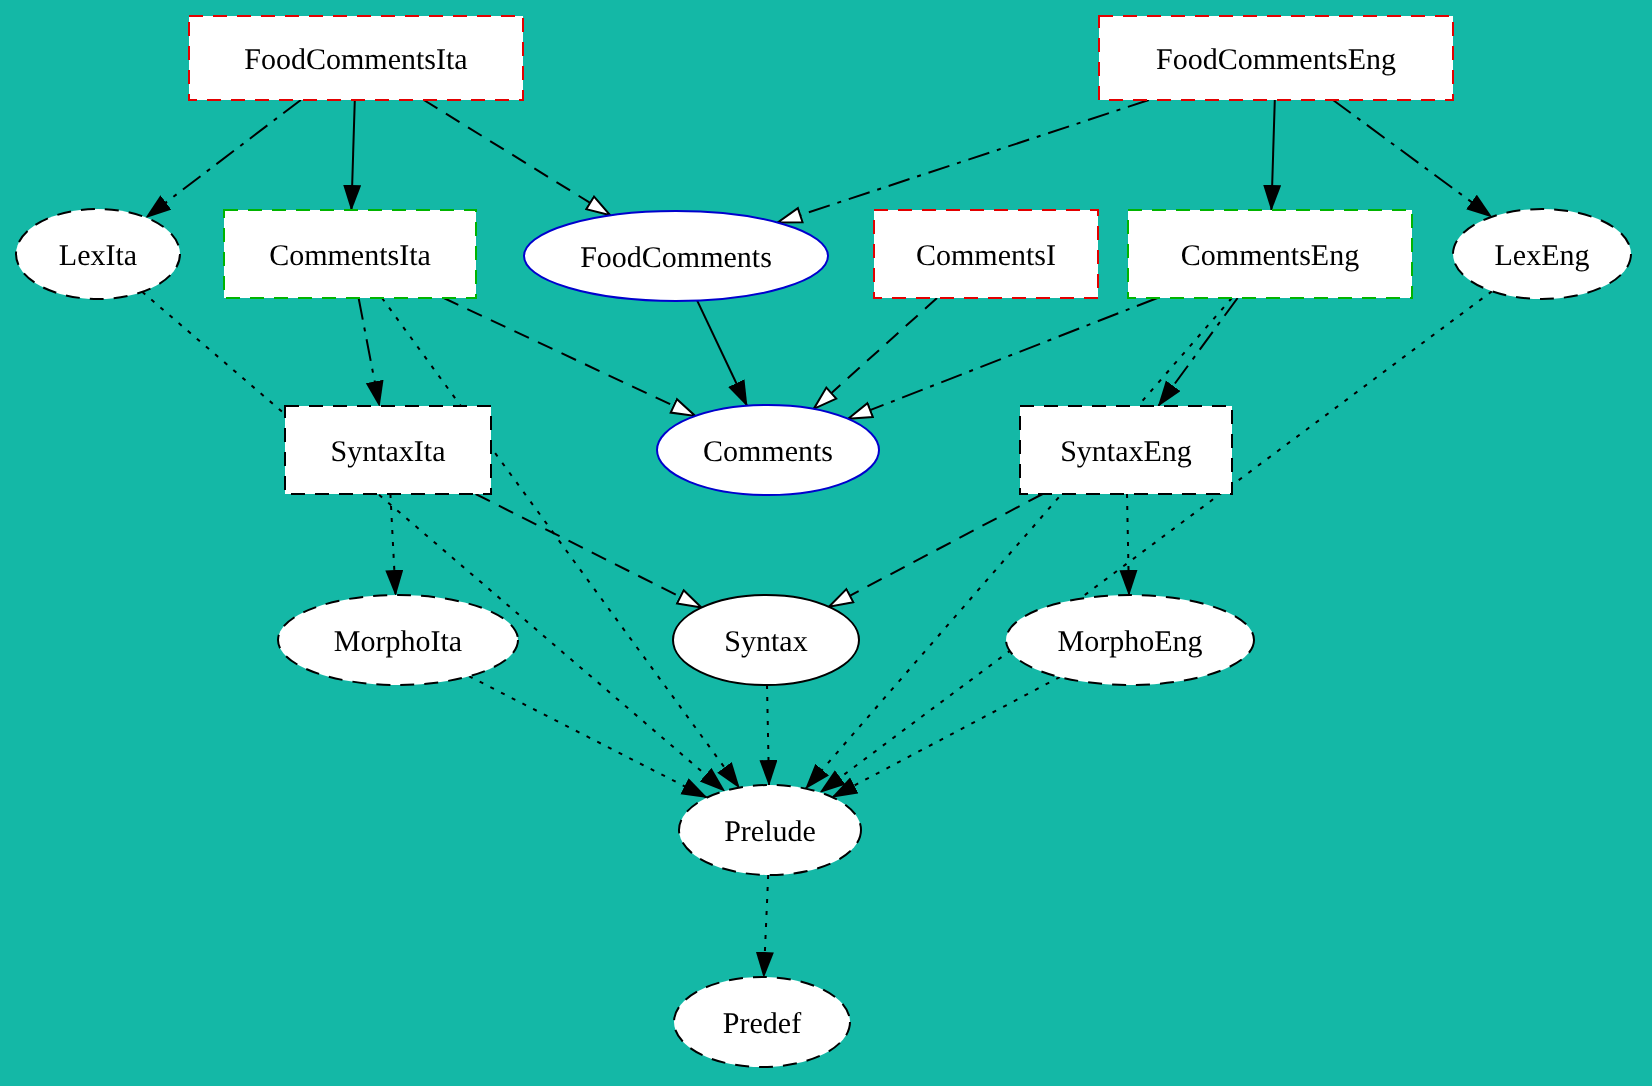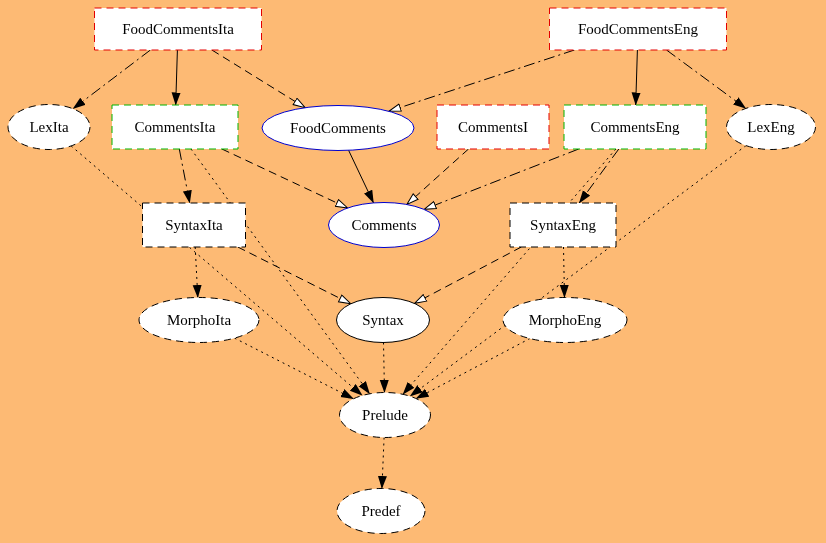--- a/index.html
+++ b/index.html
@@ -4,21 +4,21 @@
 <style>
   html, body {
     margin: 0;
     padding: 0;
     background: #ffffff;
   }
   #canvas {
     position: relative;
     width: 826px;
     height: 543px;
-    background: #fdba74;
+    background: #14b8a6;
     overflow: hidden;
   }
   svg {
     display: block;
   }
   text.node-label {
     font-family: "Liberation Serif", "DejaVu Serif", serif;
     font-size: 15px;
     fill: #000000;
   }

